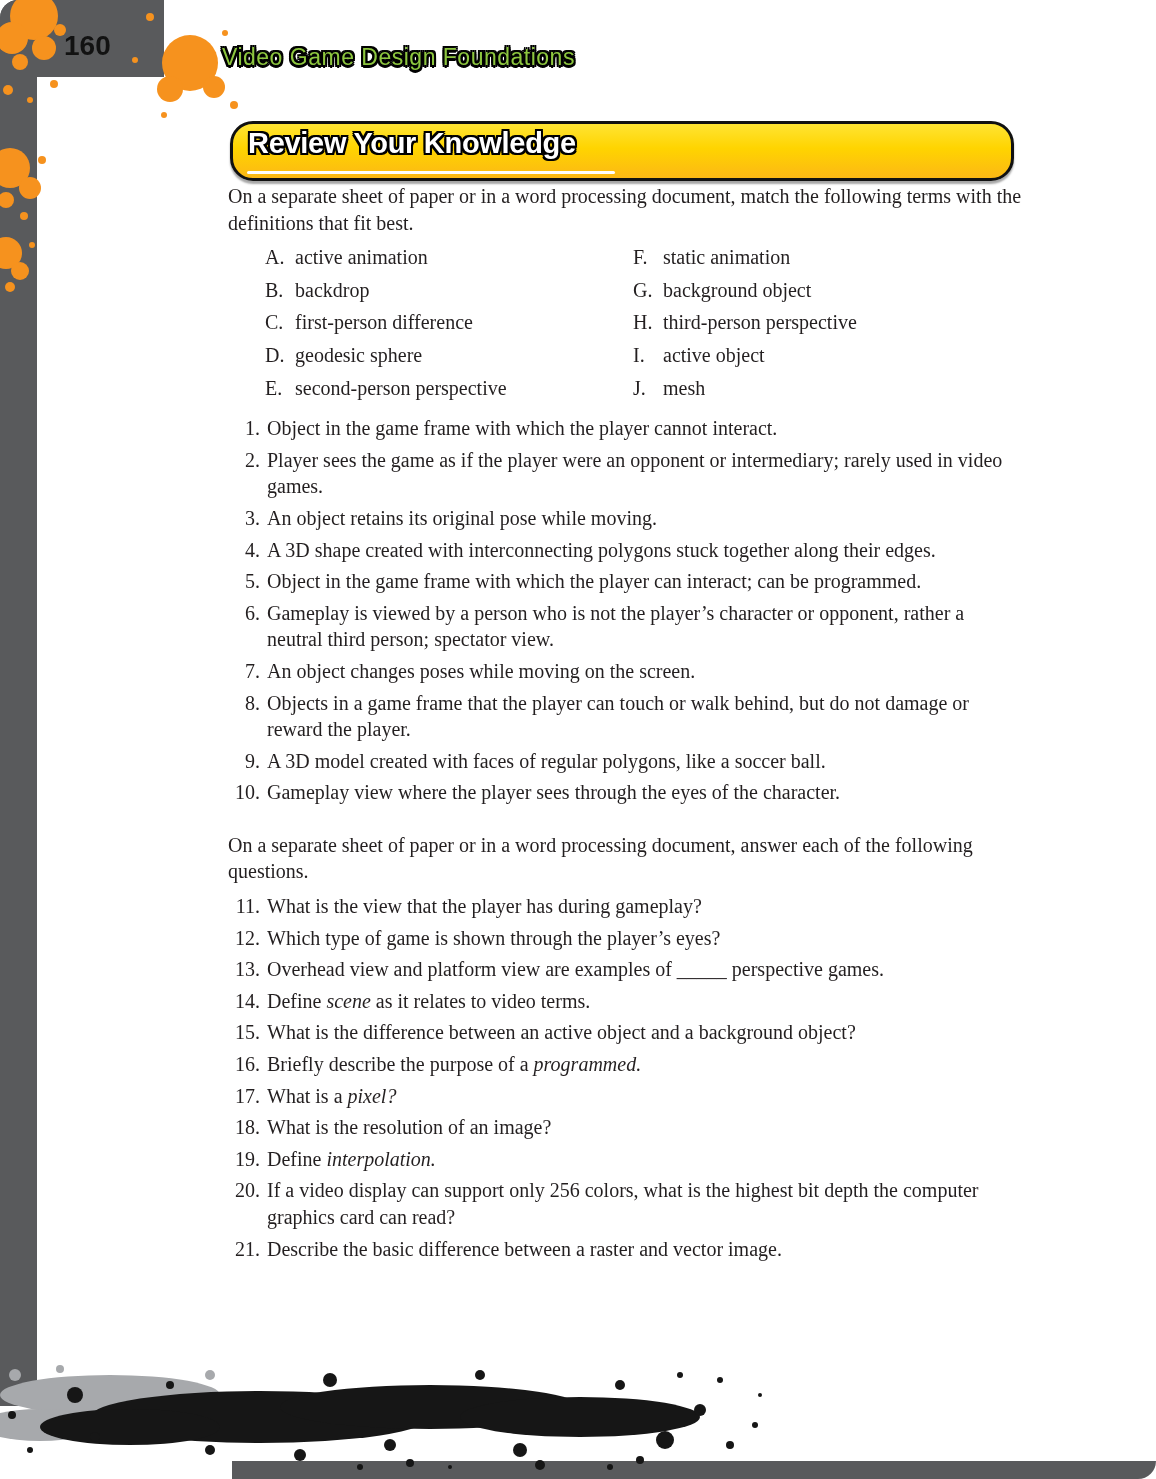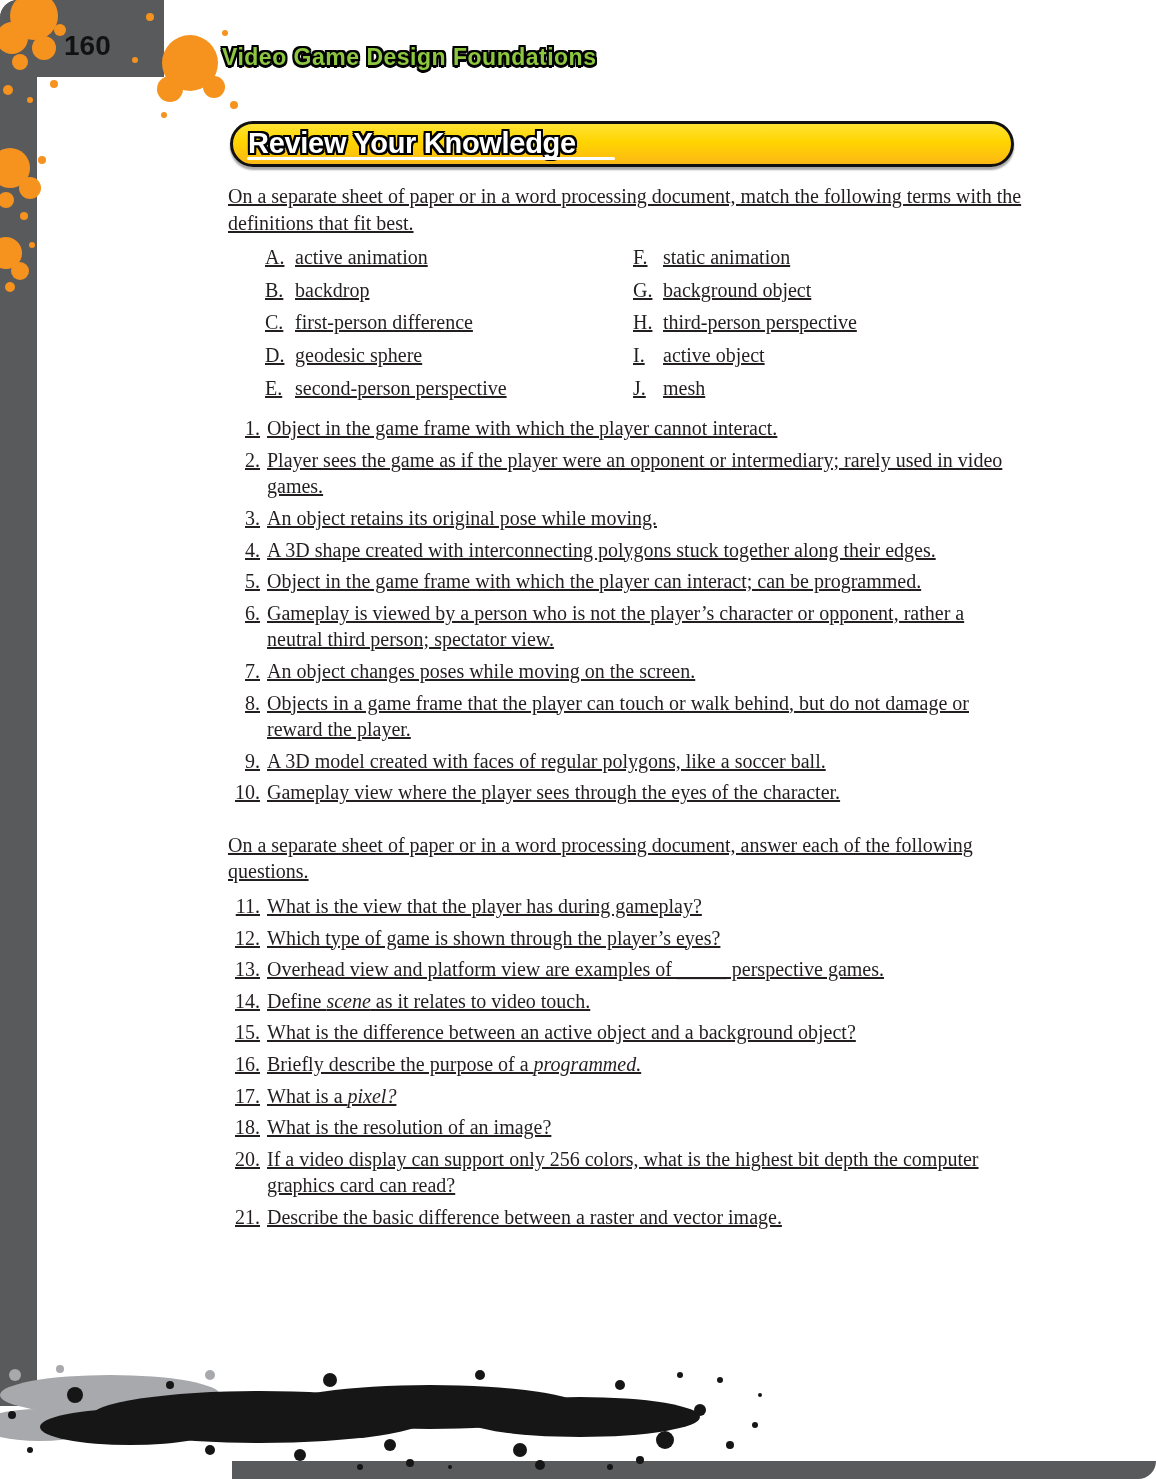--- a/index.html
+++ b/index.html
@@ -31,48 +31,48 @@
   
   .splat{position:absolute;pointer-events:none;}
   .splat .o{fill:var(--accent-orange);}
   .splat .blk{fill:#161616;}
   .splat .gry{fill:#a7a9ac;}
   .splat .gry2{fill:#c9cacc;}
   
   .brand{
     position:absolute;left:222px;top:44px;
     font-family:"Liberation Sans", sans-serif;
-    font-weight:bold;font-size:23px;letter-spacing:.5px;
+    font-weight:normal;font-size:23px;letter-spacing:.5px;
     color:var(--logo-green);
     text-shadow:
       -2px -2px 0 #000, 2px -2px 0 #000, -2px 2px 0 #000, 2px 2px 0 #000,
       0 -2px 0 #000, 0 2px 0 #000, -2px 0 0 #000, 2px 0 0 #000, 0 3px 0 #000;
     white-space:nowrap;
   }
   
   .banner{
-    position:absolute;left:230px;top:121px;width:784px;height:46px;
+    position:absolute;left:230px;top:121px;width:784px;height:60px;
     background:linear-gradient(#ffe433, var(--banner-yellow) 45%, var(--banner-yellow-deep));
     border:3px solid #111;border-radius:23px;
     box-shadow:0 3px 2px rgba(0,0,0,.35);
   }
   .banner-title{
     position:absolute;left:15px;top:3px;
     font-family:"Liberation Sans", sans-serif;
     font-weight:bold;font-size:29px;letter-spacing:-.3px;color:#ffffff;
     text-shadow:
       -2px -2px 0 #000, 2px -2px 0 #000, -2px 2px 0 #000, 2px 2px 0 #000,
       0 -2px 0 #000, 0 2px 0 #000, -2px 0 0 #000, 2px 0 0 #000;
     white-space:nowrap;
   }
   .banner-underline{position:absolute;left:14px;bottom:4px;width:368px;height:3px;background:#fff;border-radius:2px;}
   
   .content{
     position:absolute;left:228px;top:183px;width:794px;
-    font-size:20px;line-height:1.33;text-decoration:underline;
+    font-size:20px;line-height:1.33;
   }
   .intro{margin-bottom:8px;}
   .terms{display:flex;margin:6px 0 8px 0;}
   .terms-col-left{width:405px;padding-left:37px;}
   .terms-col-right{flex:1;}
   .term{display:grid;grid-template-columns:30px auto;margin-bottom:6px;}
   .item{display:grid;grid-template-columns:32px 1fr;column-gap:7px;margin-bottom:5px;}
   .item .num{text-align:right;}
   .intro2{margin-top:26px;margin-bottom:8px;}
   .q-em{font-style:italic;}
@@ -236,37 +236,41 @@
       <div class="item">
           <span class="num">12.</span>
           <span><span>Which type of game is shown through the player’s eyes?</span><span class="q-em"></span><span></span></span>
         </div>
       <div class="item">
           <span class="num">13.</span>
           <span><span>Overhead view and platform view are examples of _____ perspective games.</span><span class="q-em"></span><span></span></span>
         </div>
       <div class="item">
           <span class="num">14.</span>
-          <span><span>Define </span><span class="q-em">scene</span><span> as it relates to video touch.</span></span>
+          <span><span>Define </span><span class="q-em">scene</span><span> as it relates to video terms.</span></span>
         </div>
       <div class="item">
           <span class="num">15.</span>
           <span><span>What is the difference between an active object and a background object?</span><span class="q-em"></span><span></span></span>
         </div>
       <div class="item">
           <span class="num">16.</span>
           <span><span>Briefly describe the purpose of a </span><span class="q-em">programmed.</span><span></span></span>
         </div>
       <div class="item">
           <span class="num">17.</span>
           <span><span>What is a </span><span class="q-em">pixel?</span><span></span></span>
         </div>
       <div class="item">
           <span class="num">18.</span>
           <span><span>What is the resolution of an image?</span><span class="q-em"></span><span></span></span>
+        </div>
+      <div class="item">
+          <span class="num">19.</span>
+          <span><span>Define </span><span class="q-em">interpolation.</span><span></span></span>
         </div>
       <div class="item">
           <span class="num">20.</span>
           <span><span>If a video display can support only 256 colors, what is the highest bit depth the computer graphics card can read?</span><span class="q-em"></span><span></span></span>
         </div>
       <div class="item">
           <span class="num">21.</span>
           <span><span>Describe the basic difference between a raster and vector image.</span><span class="q-em"></span><span></span></span>
         </div>
     </div>

